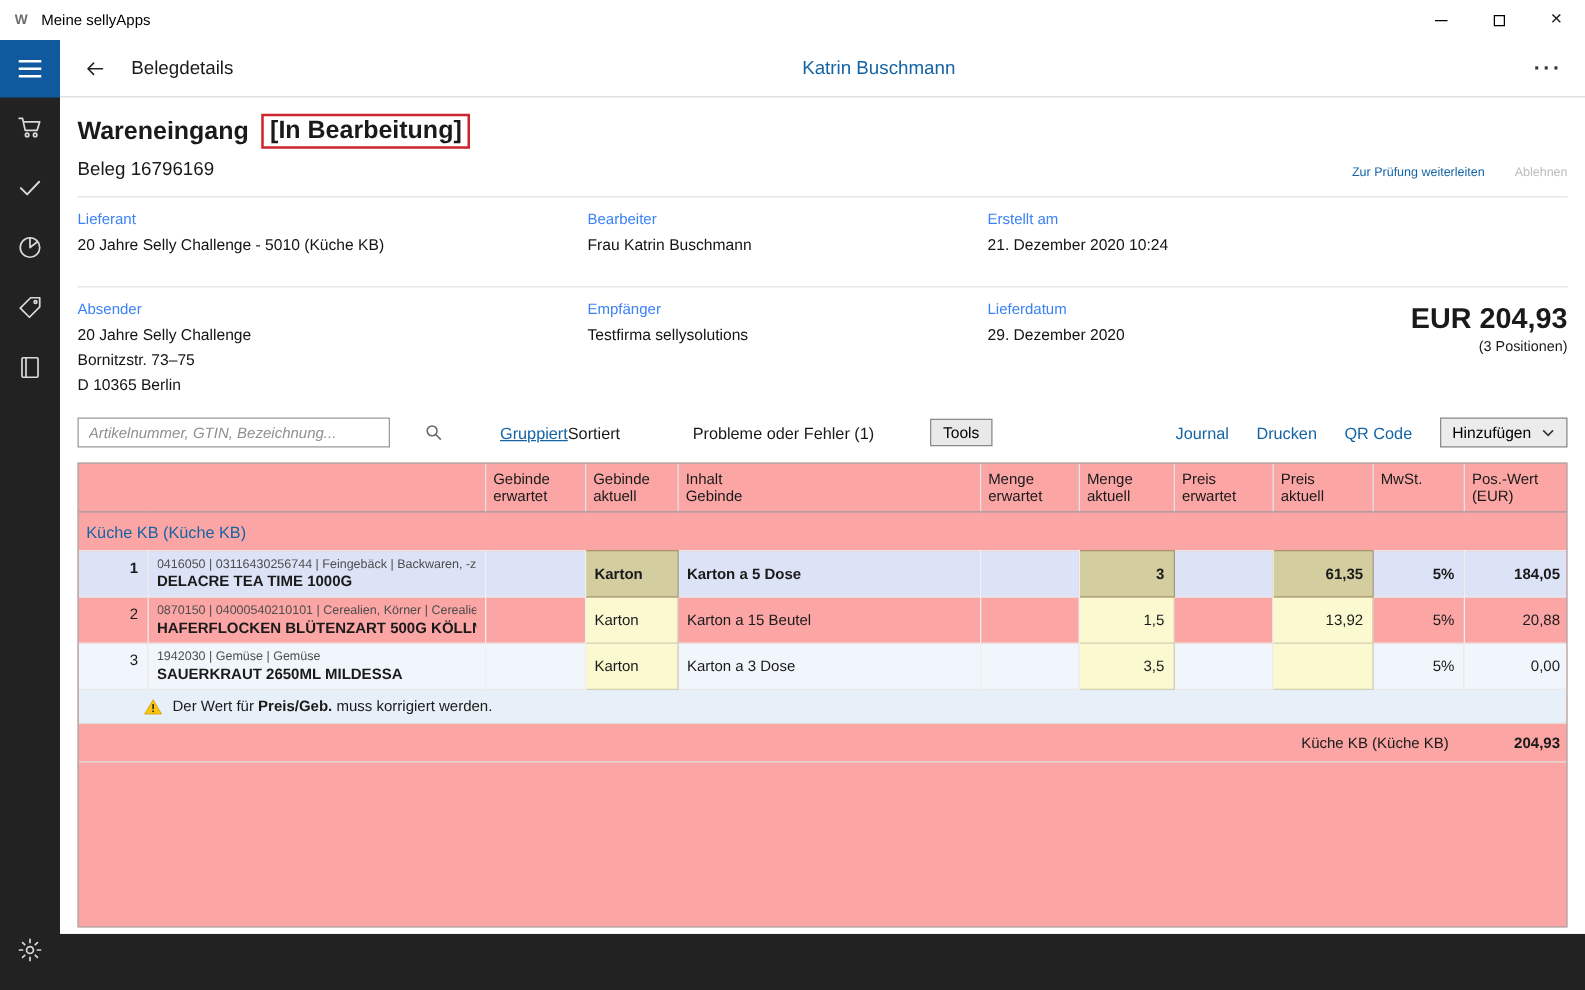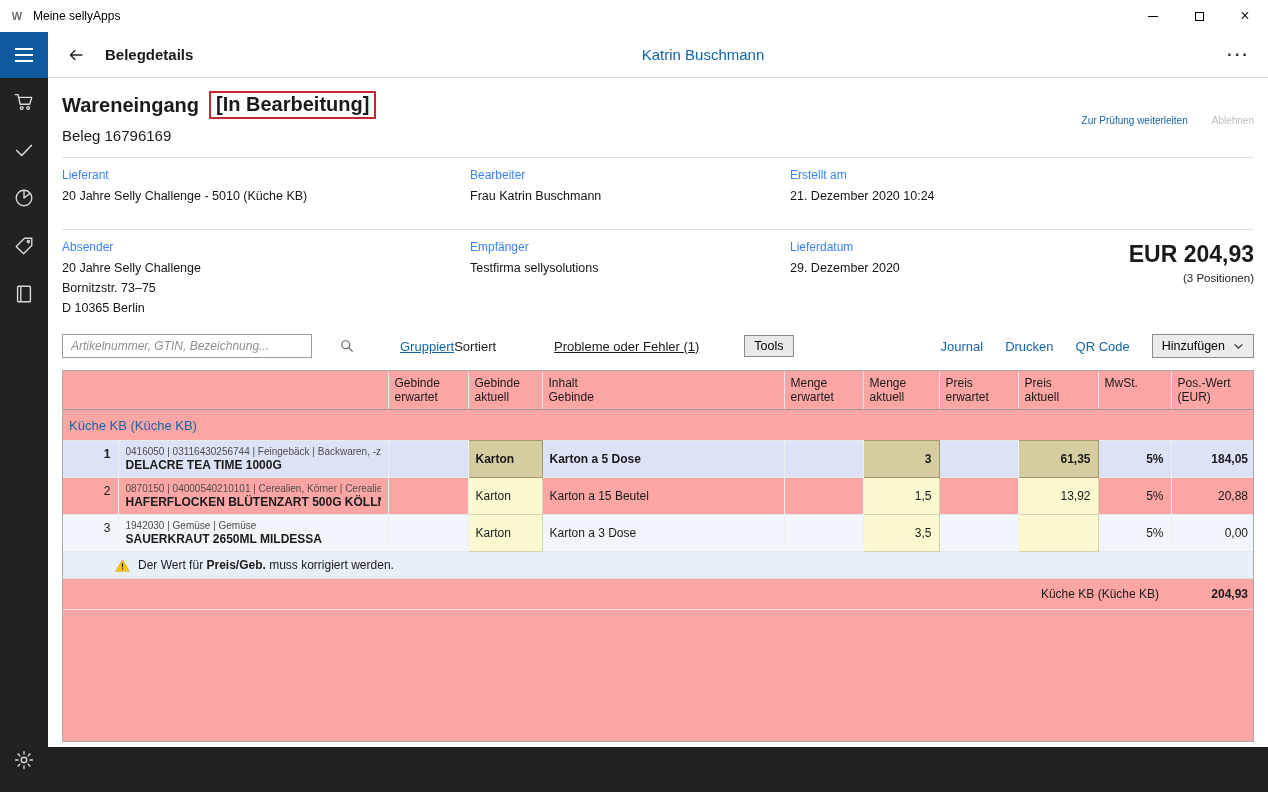--- a/index.html
+++ b/index.html
@@ -25,28 +25,28 @@
                align-items:center; justify-content:center; gap:4px; cursor:pointer; }
   .hamburger span { width:18px; height:2px; background:#fff; display:block; }
   .side-item { width:48px; height:48px; display:flex; align-items:center; justify-content:center; cursor:pointer; }
   .side-bottom { margin-top:auto; margin-bottom:8px; }
   .footer-strip { position:absolute; left:48px; bottom:0; width:1220px; height:45px; background:#222; }
 
   
   .navbar { position:absolute; left:48px; top:32px; width:1220px; height:46px; background:#fff;
             border-bottom:1px solid #d9d9d9; display:flex; align-items:center; z-index:4; }
   .back-btn { margin-left:13px; width:30px; height:30px; display:flex; align-items:center; justify-content:center; cursor:pointer; }
-  .nav-title { font-size:15px; font-weight:bold; margin-left:14px; }
+  .nav-title { font-size:15px; font-weight:normal; margin-left:14px; }
   .nav-user { position:absolute; left:90px; right:0; text-align:center; font-size:15px; color:#1464a5; cursor:pointer; }
   .nav-more { margin-left:auto; margin-right:18px; font-size:17px; font-weight:bold; letter-spacing:2px; color:#333; cursor:pointer; }
 
   
   .main { position:absolute; left:48px; top:78px; width:1220px; height:669px; background:#fff;
           padding:13px 14px 5px; display:flex; flex-direction:column; }
-  .doc-head { display:flex; align-items:flex-start; }
+  .doc-head { display:flex; align-items:flex-end; }
   .doc-title { font-size:20px; font-weight:bold; display:flex; align-items:center; }
   .status-box { margin-left:10px; border:2px solid #cb242d; padding:0 5px 1px; }
   .doc-number { font-size:15px; margin-top:8px; }
   .head-actions { margin-left:auto; margin-top:24px; display:flex; gap:24px; font-size:10px; white-space:nowrap; }
   .link { color:#1464a5; cursor:pointer; }
   .link-muted { color:#bcbcbc; cursor:default; }
   .sep { border-top:1px solid #e2e2e2; margin-top:13px; }
 
   .fields { display:grid; }
   .row1 { grid-template-columns:408px 320px 1fr; padding:9px 0 10px; }
@@ -60,21 +60,21 @@
   
   .toolbar { display:flex; align-items:center; margin-top:10px; }
   .search-box { position:relative; width:298px; }
   .search-box input { width:250px; height:24px; border:1px solid #9a9a9a; padding:0 26px 0 8px;
                       font-size:12px; font-family:inherit; outline:none; }
   .search-box input::placeholder { font-style:italic; color:#8f8f8f; }
   .search-icon { position:absolute; right:6px; top:5px; }
   .tb-link { font-size:13px; cursor:pointer; }
   .gruppiert { margin-left:40px; color:#1464a5; text-decoration:underline; }
   .sortiert { color:#1a1a1a; }
-  .probleme { margin-left:58px; color:#1a1a1a;text-decoration:underline; }
+  .probleme { margin-left:58px; color:#1a1a1a; }
   .tools-btn { margin-left:45px; font-size:12.5px; background:#e9e9e9; border:1px solid #8b8b8b;
                padding:3px 9px; cursor:pointer; }
   .tb-right { margin-left:auto; display:flex; align-items:center; gap:22px; }
   .add-btn { display:flex; align-items:center; gap:8px; font-size:12.5px; background:#ececec;
              border:1px solid #8b8b8b; padding:4px 9px; cursor:pointer; }
 
   
   .table-wrap { flex:1; min-height:0; margin-top:12px; border:1px solid #a9a9a9; overflow:hidden; background:#fca5a5; }
   table { width:100%; border-collapse:collapse; table-layout:fixed; }
   th { font-weight:normal; font-size:12px; text-align:left; vertical-align:top; padding:5px 6px;

